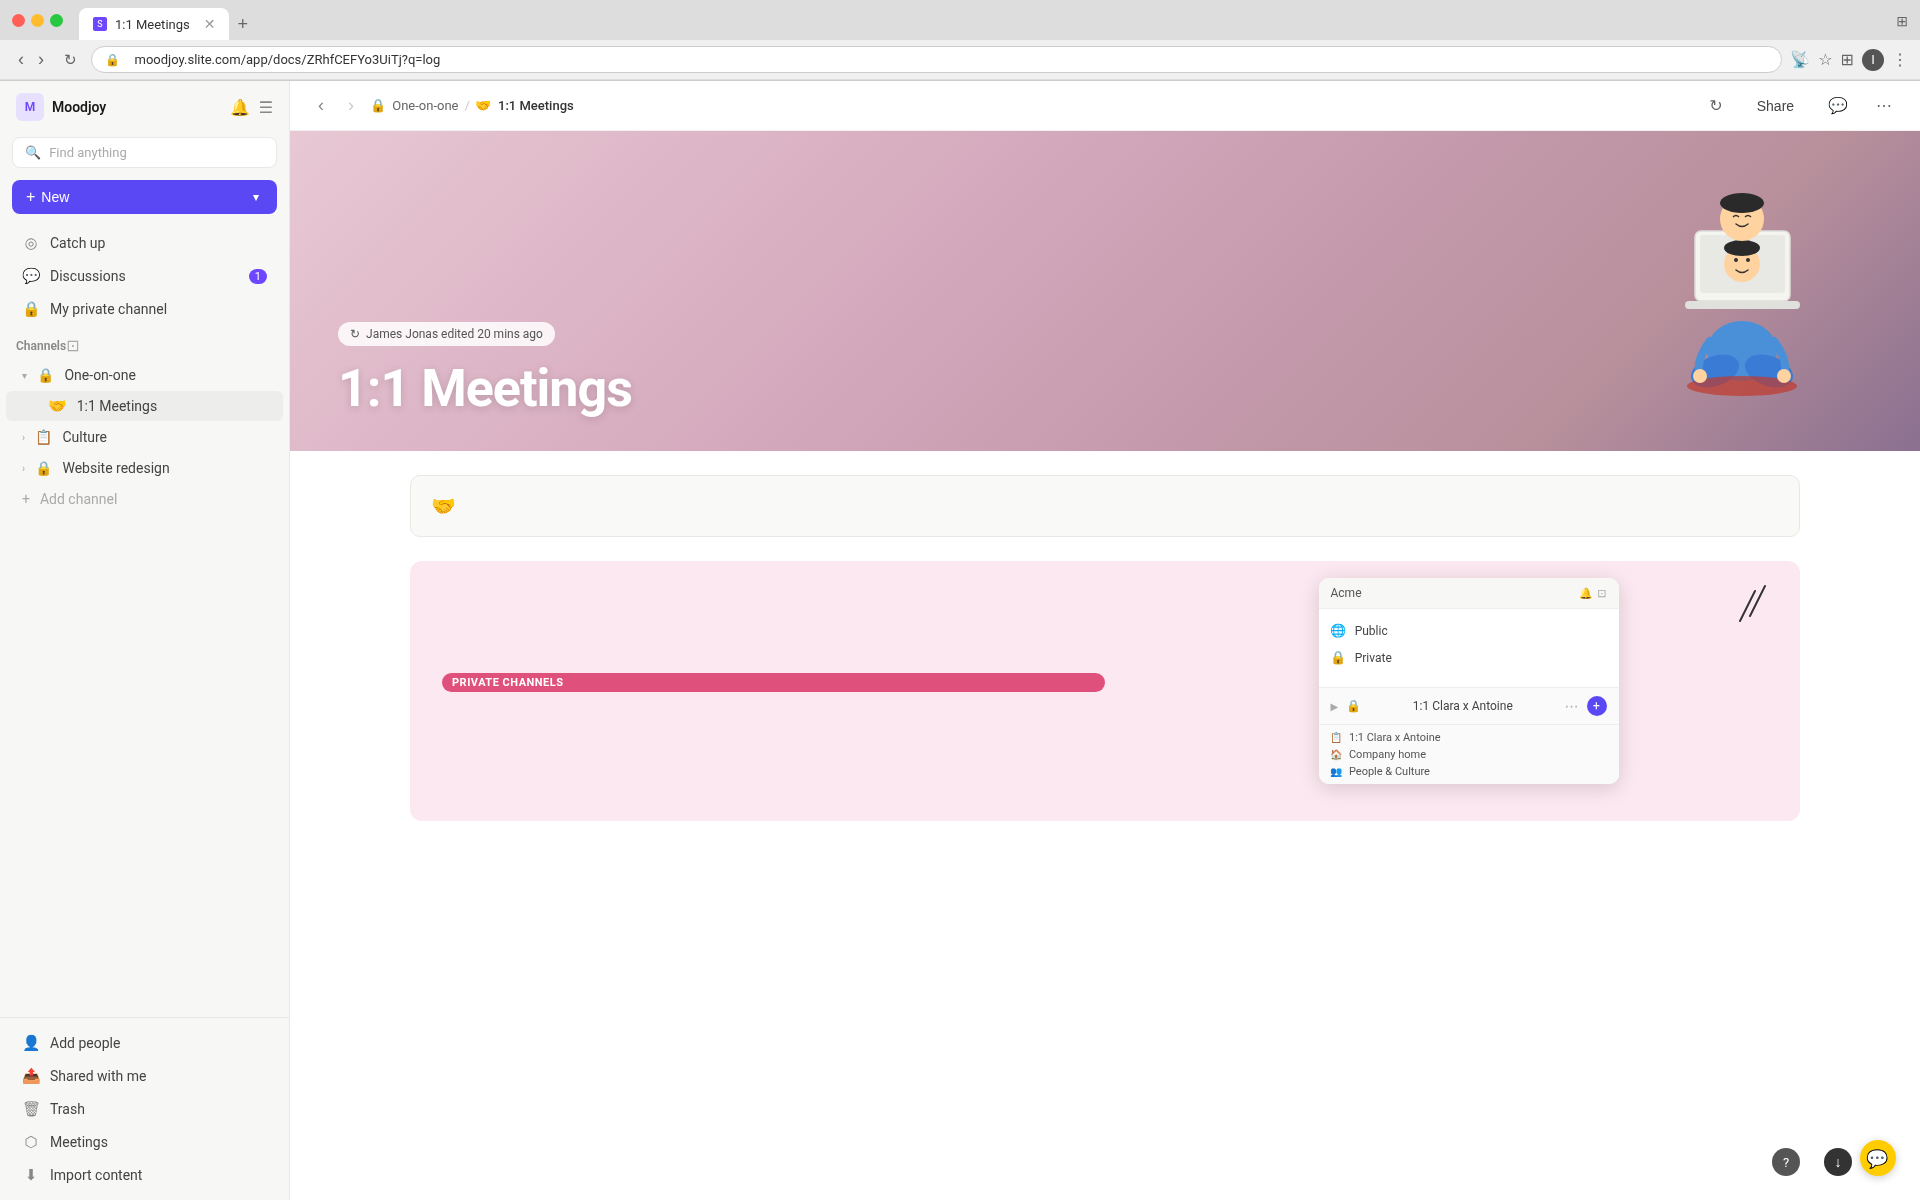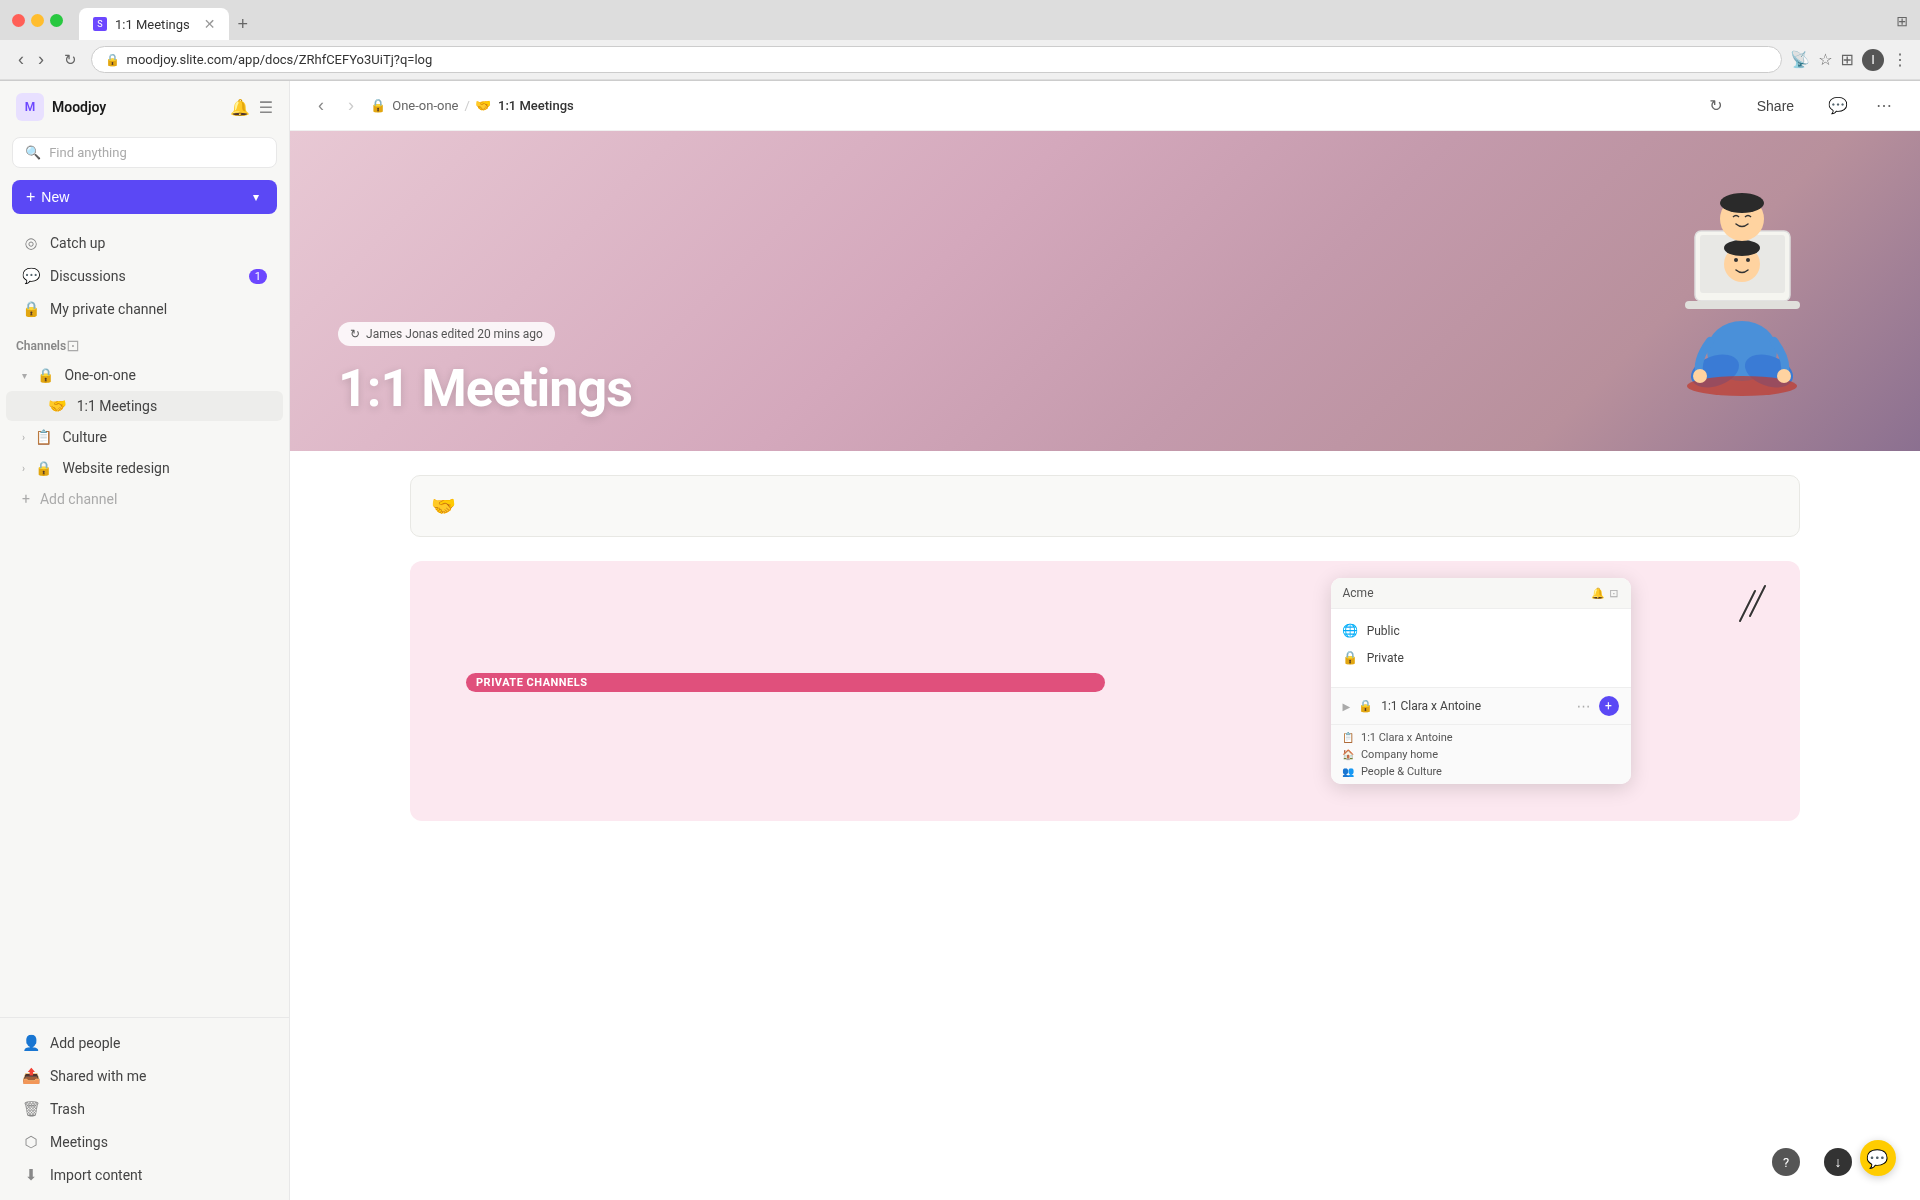--- a/index.html
+++ b/index.html
@@ -85,24 +85,24 @@
     .hero-title { font-size: 52px; font-weight: 700; color: white; letter-spacing: -1px; text-shadow: 0 2px 8px rgba(0,0,0,0.15); }
 
     
     .info-banner { margin: 24px 120px; background: #f9f9f7; border: 1px solid #e8e8e4; border-radius: 10px; padding: 18px 20px; display: flex; align-items: flex-start; gap: 10px; }
     .info-banner .emoji { font-size: 20px; flex-shrink: 0; }
     .info-banner-text { font-size: 14px; color: #555; line-height: 1.6; }
     .info-banner-link { color: #5b48f5; text-decoration: underline; cursor: pointer; }
 
     
     .private-channel-card { margin: 0 120px 24px; background: #fce8f0; border-radius: 12px; overflow: hidden; display: flex; min-height: 260px; }
-    .card-left { padding: 32px 56px; flex: 1; display: flex; flex-direction: column; justify-content: center; }
+    .card-left { padding: 32px 32px; flex: 1; display: flex; flex-direction: column; justify-content: center; }
     .card-badge { background: #e0507c; color: white; font-size: 11px; font-weight: 700; padding: 3px 10px; border-radius: 12px; display: inline-block; margin-bottom: 18px; letter-spacing: 0.5px; }
     .card-title { font-size: 28px; font-weight: 700; color: #1a1a1a; line-height: 1.3; max-width: 300px; }
-    .card-right { flex: 1; position: relative; display: flex; align-items: center; justify-content: center; overflow: hidden; }
+    .card-right { flex: 1; position: relative; display: flex; align-items: center; justify-content: center; overflow: hidden; text-align: center; }
     .mock-ui { background: white; border-radius: 10px; box-shadow: 0 4px 20px rgba(0,0,0,0.15); width: 300px; overflow: hidden; margin-top: -20px; }
     .mock-ui-header { background: #f7f7f5; padding: 8px 12px; display: flex; align-items: center; justify-content: space-between; font-size: 12px; color: #555; border-bottom: 1px solid #eee; }
     .mock-ui-content { padding: 8px 0; }
     .mock-row { display: flex; align-items: center; gap: 8px; padding: 6px 12px; font-size: 12px; color: #444; }
     .mock-row .mock-icon { font-size: 13px; color: #888; }
     .mock-channel-row { display: flex; align-items: center; gap: 8px; padding: 8px 12px; font-size: 12px; color: #444; background: #fafafa; border-top: 1px solid #eee; }
     .mock-add-btn { width: 20px; height: 20px; background: #5b48f5; border-radius: 50%; display: flex; align-items: center; justify-content: center; font-size: 12px; color: white; }
 
     
     .doc-content::-webkit-scrollbar { width: 6px; }
@@ -138,21 +138,21 @@
     </div>
   </div>
   <div class="top-bar-row">
     <div class="nav-arrows">
       <button class="nav-btn">‹</button>
       <button class="nav-btn">›</button>
     </div>
     <button class="nav-btn" style="font-size:15px;">↻</button>
     <div class="address-bar">
       <span class="address-lock">🔒</span>
-      <span style="font-size:13px; color:#333;">moodjoy.slite.com/app/docs/ZRhfCEFYo3UiTj?q=log</span>
+      <span style="font-size:13px; color:#333;margin-left:8px;">moodjoy.slite.com/app/docs/ZRhfCEFYo3UiTj?q=log</span>
     </div>
     <div class="browser-actions">
       <button class="browser-action-btn">📡</button>
       <button class="browser-action-btn">☆</button>
       <button class="browser-action-btn">⊞</button>
       <button class="browser-action-btn" style="font-size:13px; background:#555; color:white; border-radius:50%; width:22px; height:22px; display:flex; align-items:center; justify-content:center;">I</button>
       <button class="browser-action-btn">⋮</button>
     </div>
   </div>
 </div>

